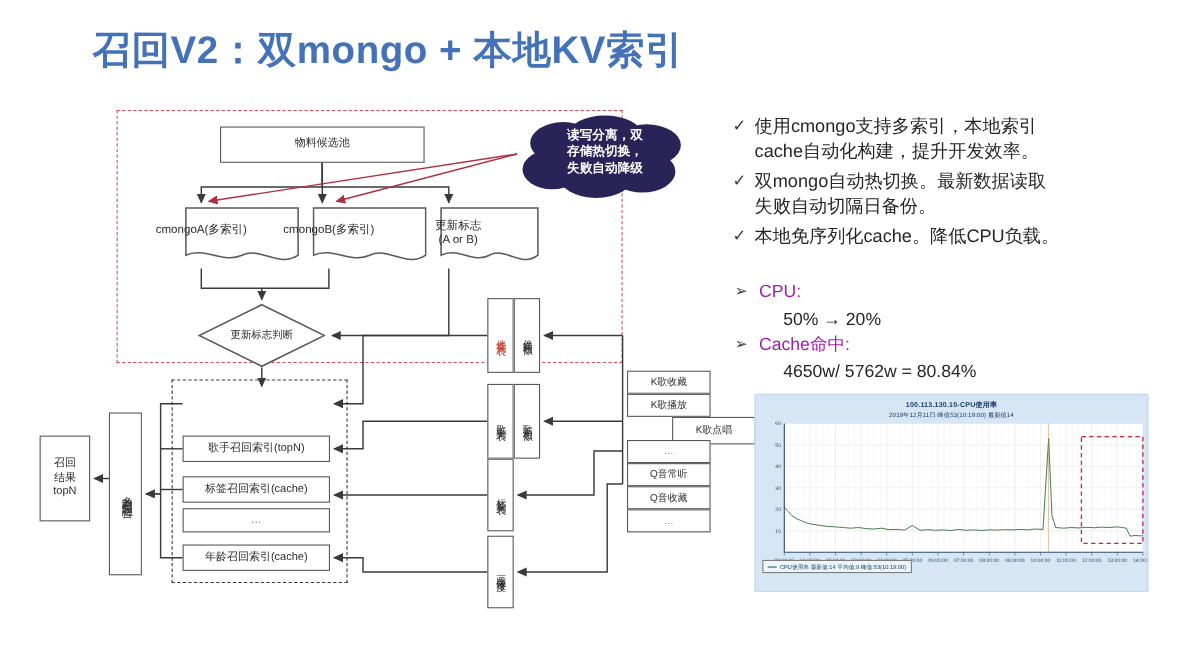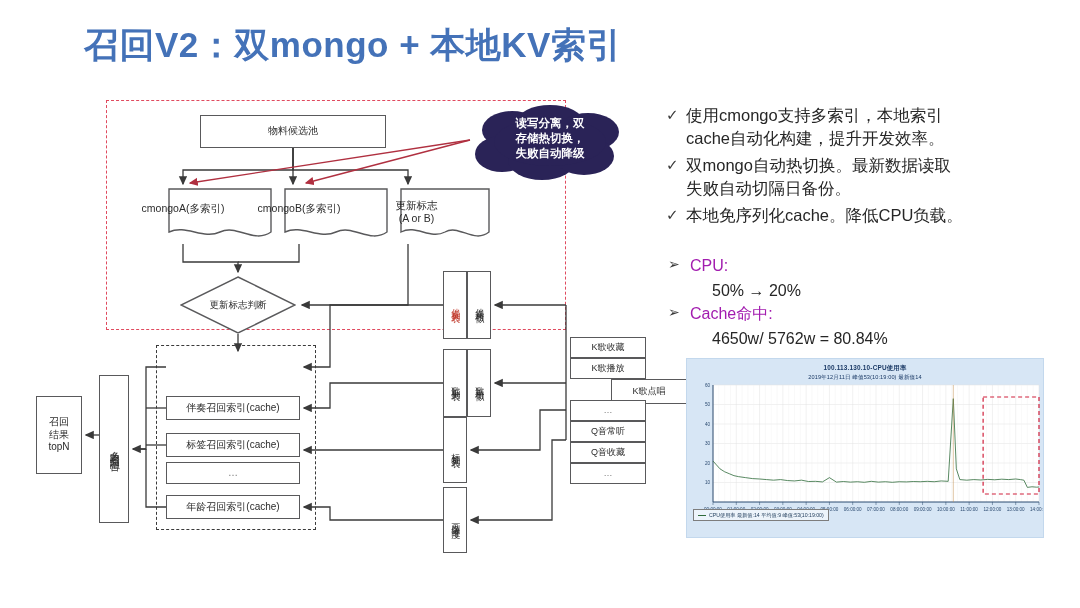--- a/index.html
+++ b/index.html
@@ -306,21 +306,21 @@
   </div>
 
   <div class="box" id="result-box" style="left:36px; top:396px; width:46px; height:78px; white-space:pre-line; font-size:10px;">召回
 结果
 topN</div>
 
   <div class="box" id="merge-box" style="left:99px; top:375px; width:30px; height:148px;">
     <span class="vtext">多路召回融合</span>
   </div>
 
-  <div class="box" style="left:166px; top:396px; width:134px; height:24px;">伴奏召回索引(cache)</div>
+  <div class="box" style="left:166px; top:396px; width:134px; height:24px;">歌手召回索引(topN)</div>
   <div class="box" style="left:166px; top:433px; width:134px; height:24px;">标签召回索引(cache)</div>
   <div class="box" style="left:166px; top:462px; width:134px; height:22px; color:#777;">…</div>
   <div class="box" style="left:166px; top:495px; width:134px; height:24px;">年龄召回索引(cache)</div>
 
   <div class="box small" style="left:443px; top:271px; width:24px; height:68px;">
     <span class="vtext" style="color:#c0392b;">伴奏列表</span>
   </div>
   <div class="box small" style="left:467px; top:271px; width:24px; height:68px;">
     <span class="vtext">伴奏相似</span>
   </div>

